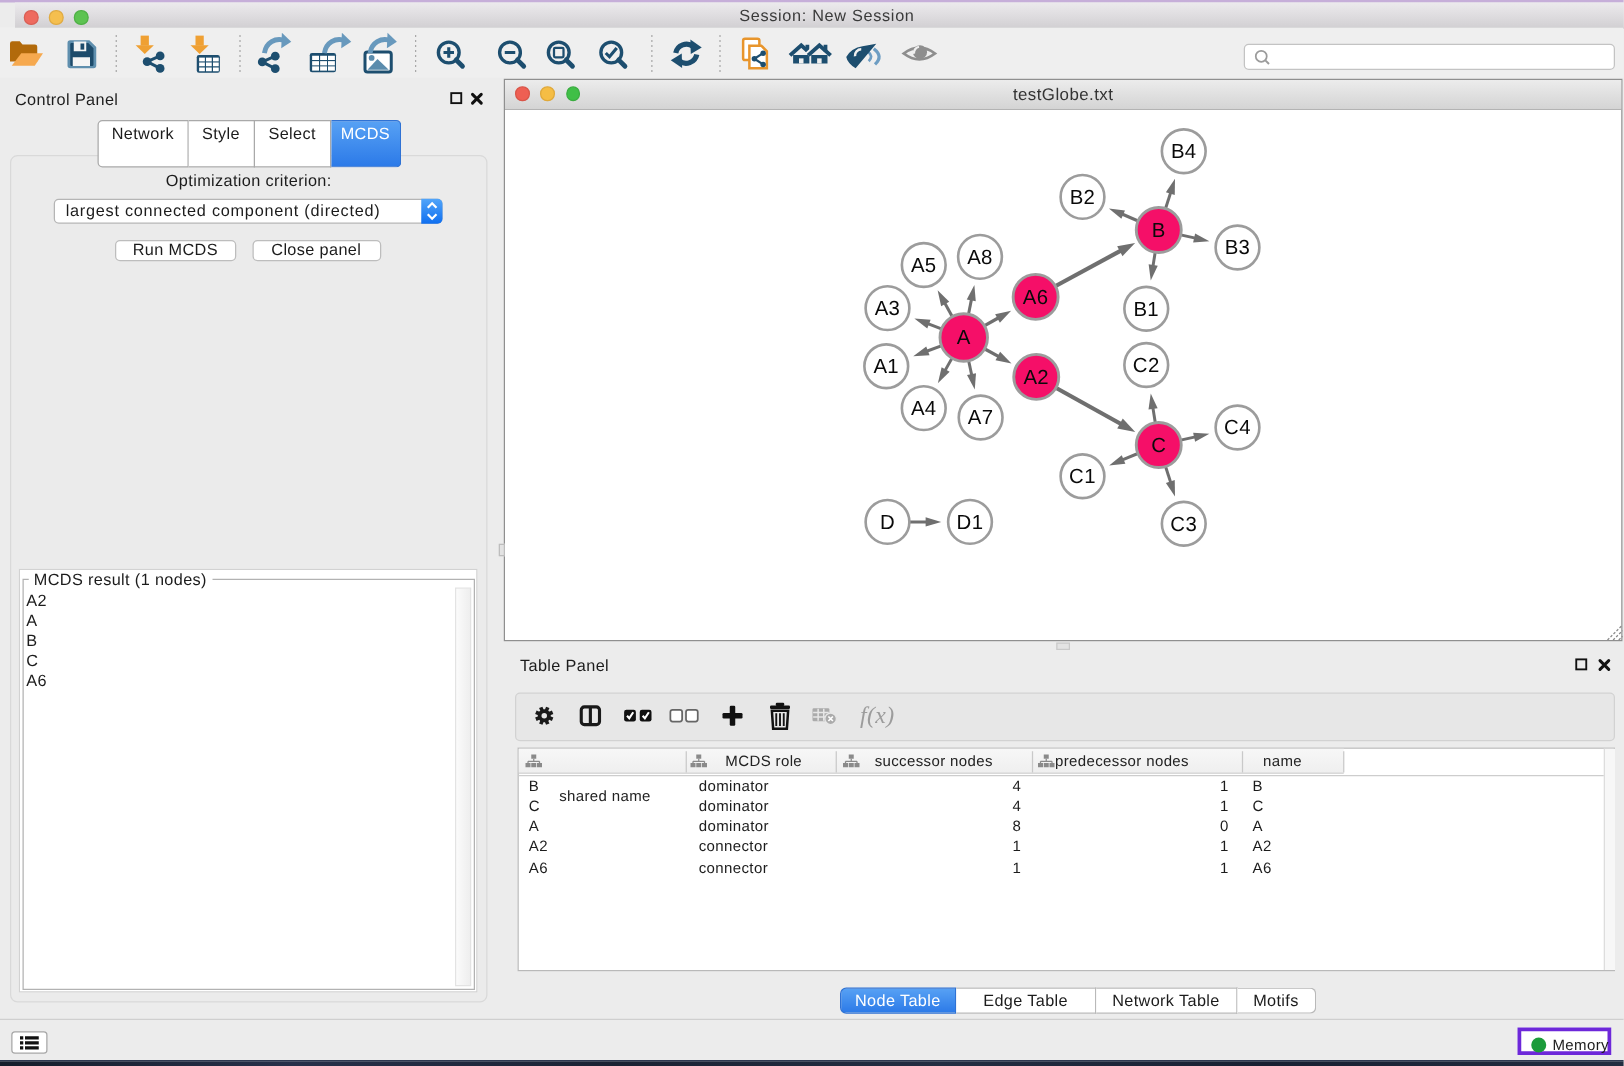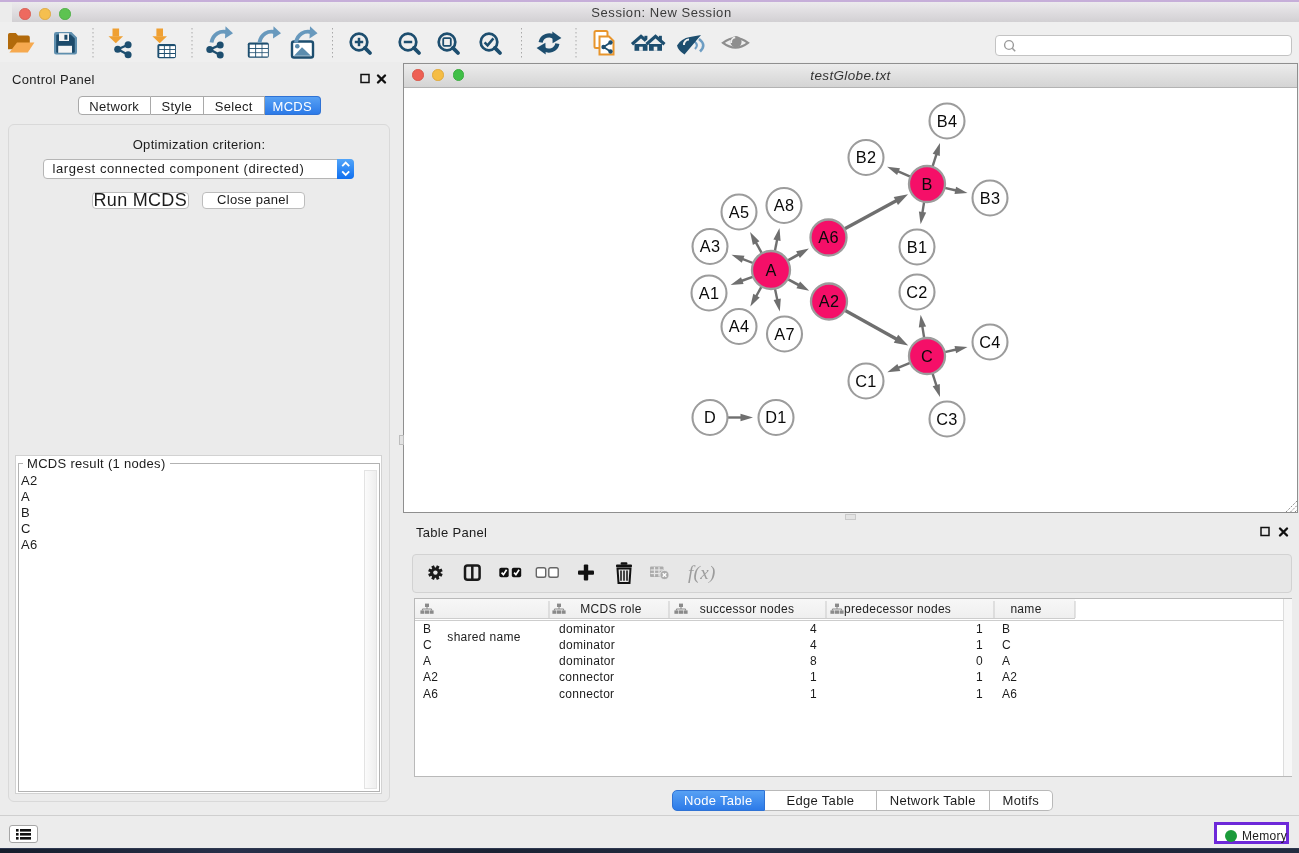--- a/index.html
+++ b/index.html
@@ -122,52 +122,52 @@
 </div>
 
 <div class="abs" style="left:12px;top:72px;font-size:13px;color:#1e1e1e;">Control Panel</div>
 <svg class="abs" width="30" height="14" style="left:359px;top:72px;">
   <rect x="2" y="2.5" width="8" height="8" fill="none" stroke="#111" stroke-width="1.5"></rect>
   <path d="M19,3.5 L26,10.5 M26,3.5 L19,10.5" stroke="#111" stroke-width="2.4" stroke-linecap="round"></path>
 </svg>
 
 <div class="abs" style="left:8px;top:124px;width:382px;height:678px;background:#ebebeb;border:1px solid #d9d9d9;border-radius:6px;"></div>
 
-<div class="abs" style="left:77.5px;top:95.5px;height:19px;display:flex;font-size:13px;">
+<div class="abs" style="left:77.5px;top:95.5px;height:38px;display:flex;font-size:13px;">
   <div style="width:73.5px;background:#fff;border:1px solid #a9a9a9;border-radius:4px 0 0 4px;text-align:center;line-height:20px;">Network</div>
   <div style="width:52.5px;background:#fff;border:1px solid #a9a9a9;border-left:none;text-align:center;line-height:20px;">Style</div>
   <div style="width:61.5px;background:#fff;border:1px solid #a9a9a9;border-left:none;text-align:center;line-height:20px;">Select</div>
   <div style="width:55.5px;background:linear-gradient(#57a1f4,#2c7ae8);border:1px solid #2f72d4;border-left:none;border-radius:0 4px 4px 0;text-align:center;line-height:20px;color:#fff;">MCDS</div>
 </div>
 <div class="abs" style="left:8px;top:137px;width:382px;text-align:center;font-size:13px;">Optimization criterion:</div>
 
 <div class="abs" style="left:42.5px;top:158.5px;width:311.5px;height:20px;background:#fff;border:1px solid #b5b5b5;border-radius:4px;font-size:13px;line-height:18.5px;padding-left:9px;letter-spacing:0.6px;">largest connected component (directed)
   <div class="abs" style="right:-1px;top:-1px;width:17.5px;height:20px;background:linear-gradient(#52a5f9,#0f6ff0);border-radius:0 4px 4px 0;">
     <svg width="17.5" height="20">
       <polyline points="5.2,7.2 8.7,3.6 12.2,7.2" fill="none" stroke="#fff" stroke-width="1.8"></polyline>
       <polyline points="5.2,12.4 8.7,16 12.2,12.4" fill="none" stroke="#fff" stroke-width="1.8"></polyline>
     </svg>
   </div>
 </div>
 
-<div class="abs" style="left:92px;top:192px;width:96.5px;height:16.5px;background:#fff;border:1px solid #bdbdbd;border-radius:4px;font-size:18px;text-align:center;line-height:14.5px;">Run MCDS</div>
+<div class="abs" style="left:92px;top:192px;width:96.5px;height:16.5px;background:#fff;border:1px solid #bdbdbd;border-radius:4px;font-size:13px;text-align:center;line-height:14.5px;">Run MCDS</div>
 <div class="abs" style="left:201.5px;top:192px;width:103px;height:16.5px;background:#fff;border:1px solid #bdbdbd;border-radius:4px;font-size:13px;text-align:center;line-height:14.5px;">Close panel</div>
 
 <div class="abs" style="left:15px;top:455px;width:367px;height:339px;background:#fff;border:1px solid #d2d2d2;"></div>
 <div class="abs" style="left:17.5px;top:463px;width:362px;height:329px;border:1px solid #b2b2b2;"></div>
 <div class="abs" style="left:23px;top:455.5px;font-size:13px;background:#fff;padding:0 4px;">MCDS result (1 nodes)</div>
 <div class="abs" style="left:21px;top:473px;font-size:13px;line-height:16.1px;">A2<br>A<br>B<br>C<br>A6</div>
 <div class="abs" style="left:364px;top:470px;width:13px;height:319px;background:linear-gradient(to right,#fbfbfb,#eeeeee);border:1px solid #e3e3e3;"></div>
 
 <div class="abs" style="left:403px;top:63px;width:895px;height:450px;background:#fff;border:1px solid #8f8f8f;"></div>
 <div class="abs" style="left:404px;top:64px;width:893px;height:24px;background:linear-gradient(#ececec,#d4d4d4);border-bottom:1px solid #b3b3b3;">
   <div class="light" style="left:8px;top:5.2px;background:#ee5f53;border:0.5px solid #d95548;"></div>
   <div class="light" style="left:28px;top:5.2px;background:#f5bd44;border:0.5px solid #e0a93a;"></div>
   <div class="light" style="left:48.5px;top:5.2px;background:#40bf47;border:0.5px solid #3aad40;"></div>
-  <div class="abs" style="left:0;right:0;top:4px;text-align:center;font-size:13.5px;color:#333;letter-spacing:0.35px;font-style:italic;">testGlobe.txt</div>
+  <div class="abs" style="left:0;right:0;top:4px;text-align:center;font-size:13.5px;color:#333;letter-spacing:0.35px;">testGlobe.txt</div>
 </div>
 <svg width="894" height="424" viewBox="404 88.5 894 424" style="position:absolute;left:404px;top:88.5px;" font-family="Liberation Sans, sans-serif">
     <line x1="762.3" y1="253.7" x2="755.7" y2="241.7" stroke="#6f6f6f" stroke-width="2.4"></line>
     <polygon points="759.4,240.8 750.1,231.6 752.9,244.4" fill="#6f6f6f"></polygon>
     <line x1="774.6" y1="251.9" x2="777.2" y2="238.8" stroke="#6f6f6f" stroke-width="2.4"></line>
     <polygon points="780.6,240.5 779.5,227.5 773.4,239.1" fill="#6f6f6f"></polygon>
     <line x1="754.2" y1="263.0" x2="742.2" y2="258.4" stroke="#6f6f6f" stroke-width="2.4"></line>
     <polygon points="744.5,255.3 731.5,254.3 741.8,262.2" fill="#6f6f6f"></polygon>
     <line x1="754.1" y1="275.8" x2="741.3" y2="280.5" stroke="#6f6f6f" stroke-width="2.4"></line>
     <polygon points="741.0,276.7 730.6,284.5 743.6,283.6" fill="#6f6f6f"></polygon>

